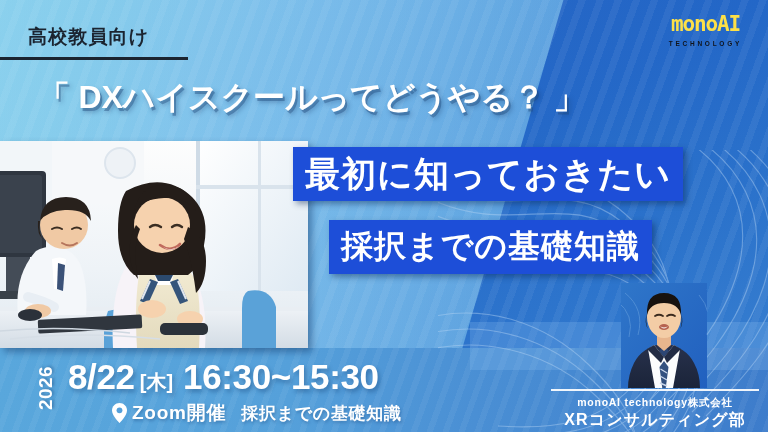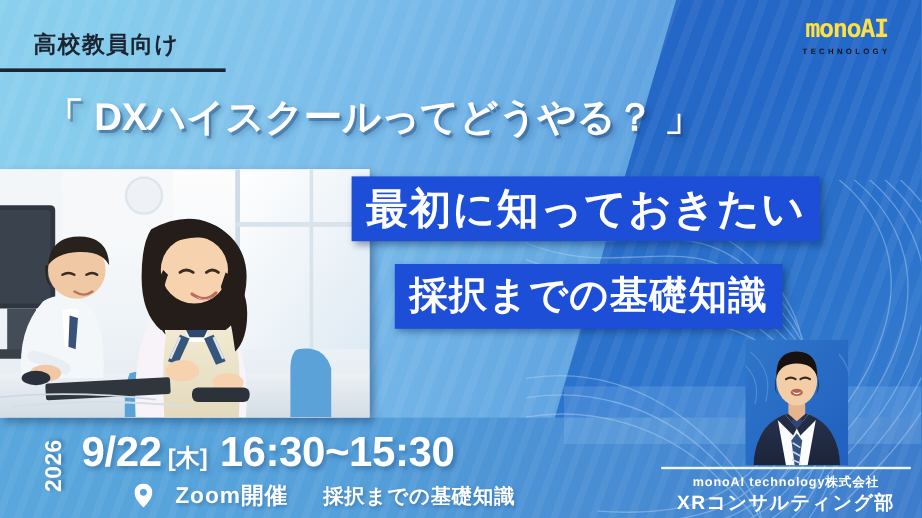--- a/index.html
+++ b/index.html
@@ -156,21 +156,21 @@
     position:absolute; left:68px; top:357px;
     display:flex; align-items:baseline;
     color:#ffffff; white-space:nowrap;
     text-shadow:2px 3px 4px rgba(25,70,125,.45);
   }
   .date-big { font-size:35px; font-weight:700; letter-spacing:-0.01em; }
   .date-dow { font-size:20px; font-weight:700; margin:0 5px; }
   .date-time { font-size:35px; font-weight:700; margin-left:5px; letter-spacing:-0.01em; }
   .venue-line {
     position:absolute; left:112px; top:400px;
-    display:flex; align-items:center; gap:19px;
+    display:flex; align-items:center; gap:5px;
     color:#ffffff; white-space:nowrap;
     text-shadow:1px 2px 3px rgba(25,70,125,.4);
     text-align:right;
   }
   .pin-icon { display:inline-block; width:15px; height:20px; }
   .venue-text { font-size:19px; font-weight:700; letter-spacing:.04em; }
   .archive-text { font-size:17px; font-weight:700; letter-spacing:.04em; margin-left:10px; }
 
   
   .speaker-photo {
@@ -323,21 +323,21 @@
       <path d="M0 190 q60 -6 130 2" stroke="#cfd8e1" stroke-width="1.5" fill="none"></path>
       <path d="M10 198 q70 -8 150 0" stroke="#d6dee6" stroke-width="1.5" fill="none"></path>
     </svg>
   </div>
 
   <div class="bar bar1">最初に知っておきたい</div>
   <div class="bar bar2">採択までの基礎知識</div>
 
   <div class="year">2026</div>
   <div class="date-line">
-    <span class="date-big">9/22</span>
+    <span class="date-big">8/22</span>
     <span class="date-dow">[木]</span>
     <span class="date-time">16:30~15:30</span>
   </div>
   <div class="venue-line">
     <span class="pin-icon">
       <svg width="15" height="20" viewBox="0 0 15 20">
         <path d="M7.5 0C3.36 0 0 3.36 0 7.5C0 13 7.5 20 7.5 20S15 13 15 7.5C15 3.36 11.64 0 7.5 0Z" fill="#ffffff"></path>
         <circle cx="7.5" cy="7.3" r="2.9" fill="#55a0da"></circle>
       </svg>
     </span>

